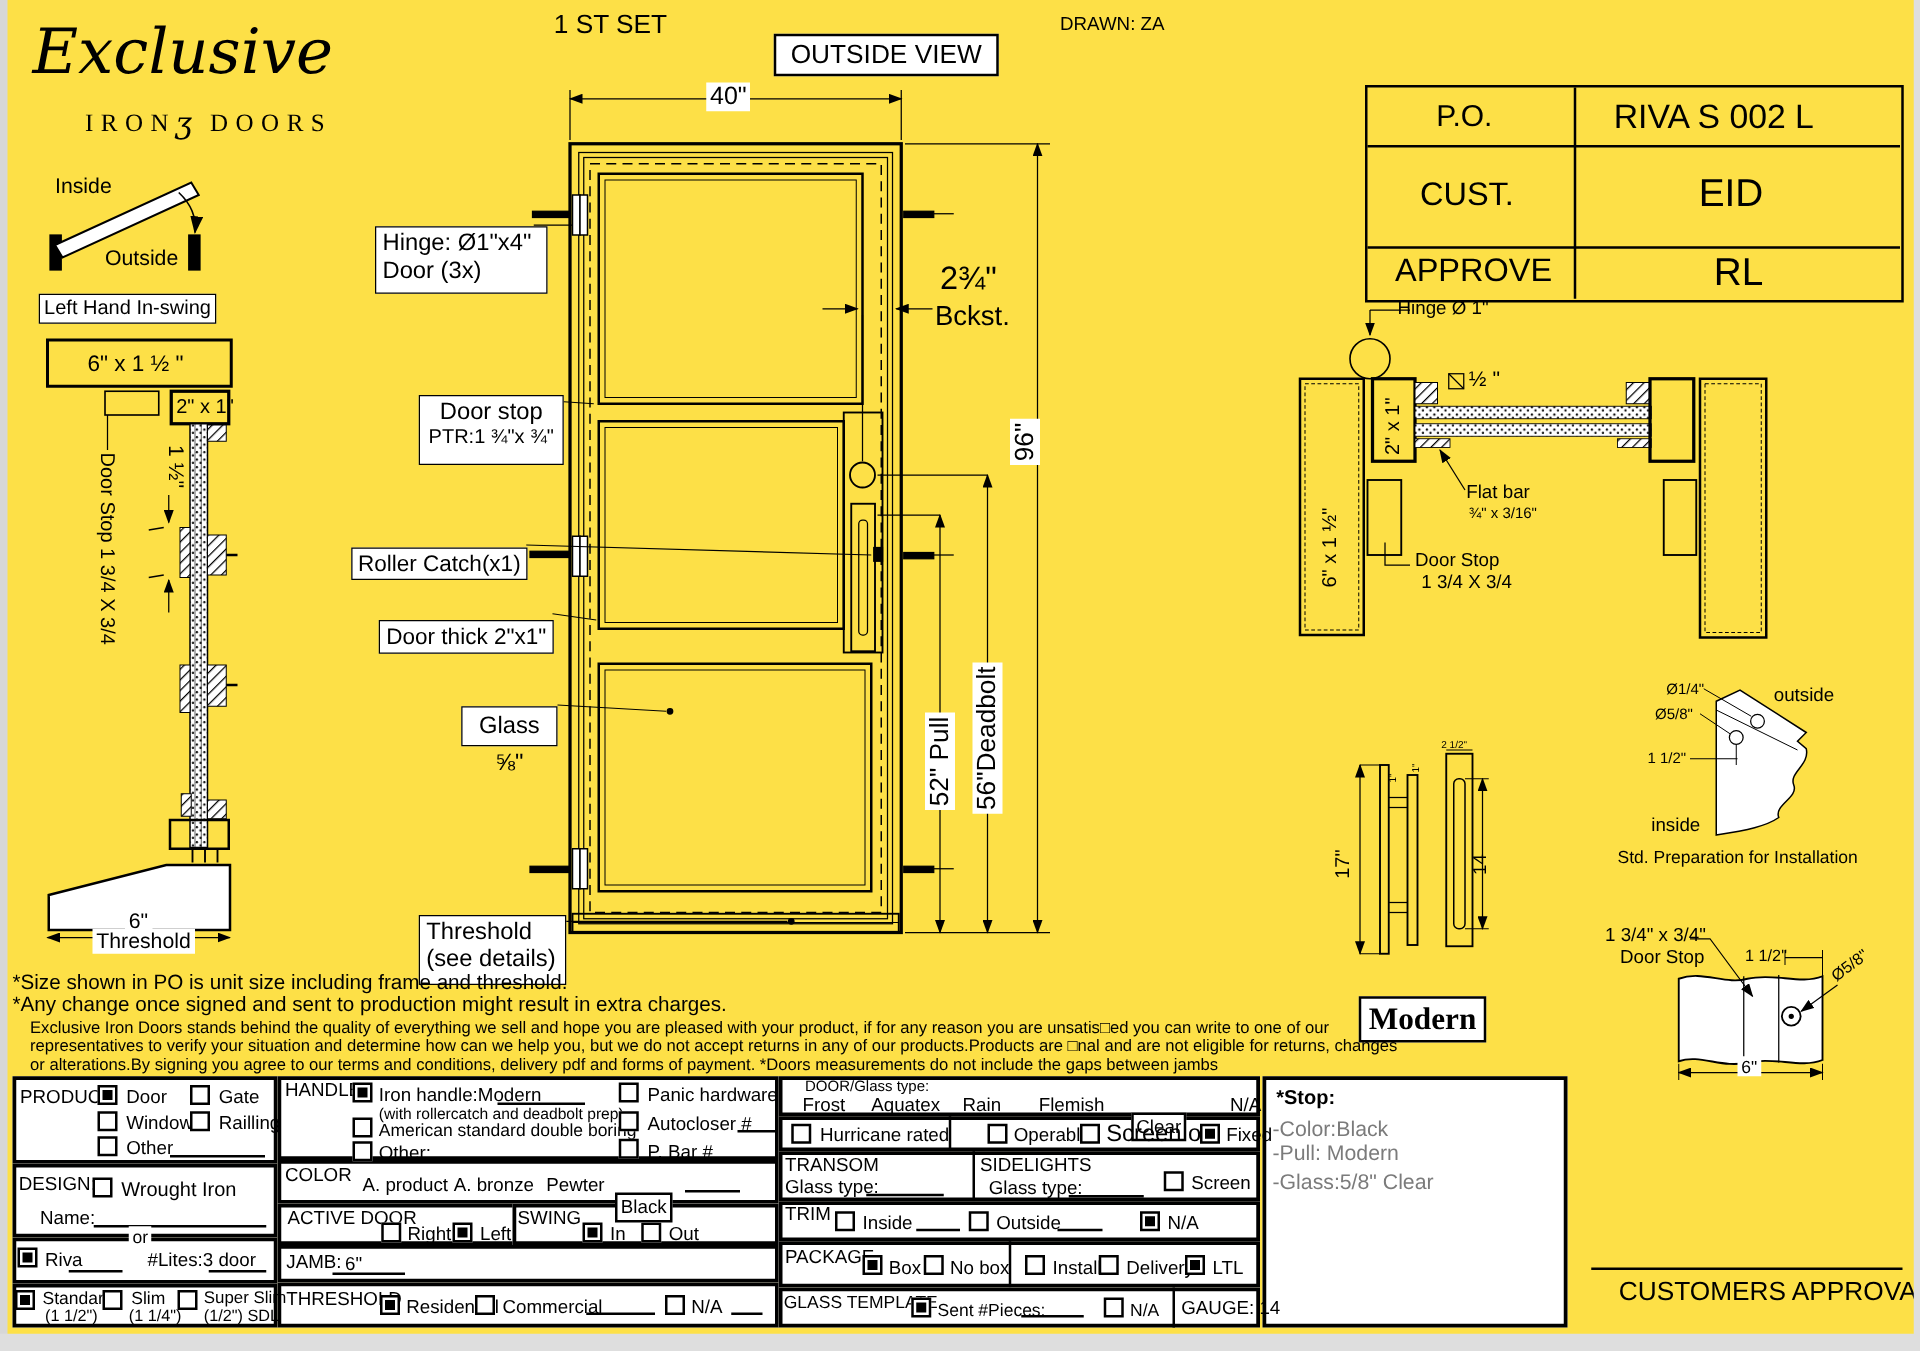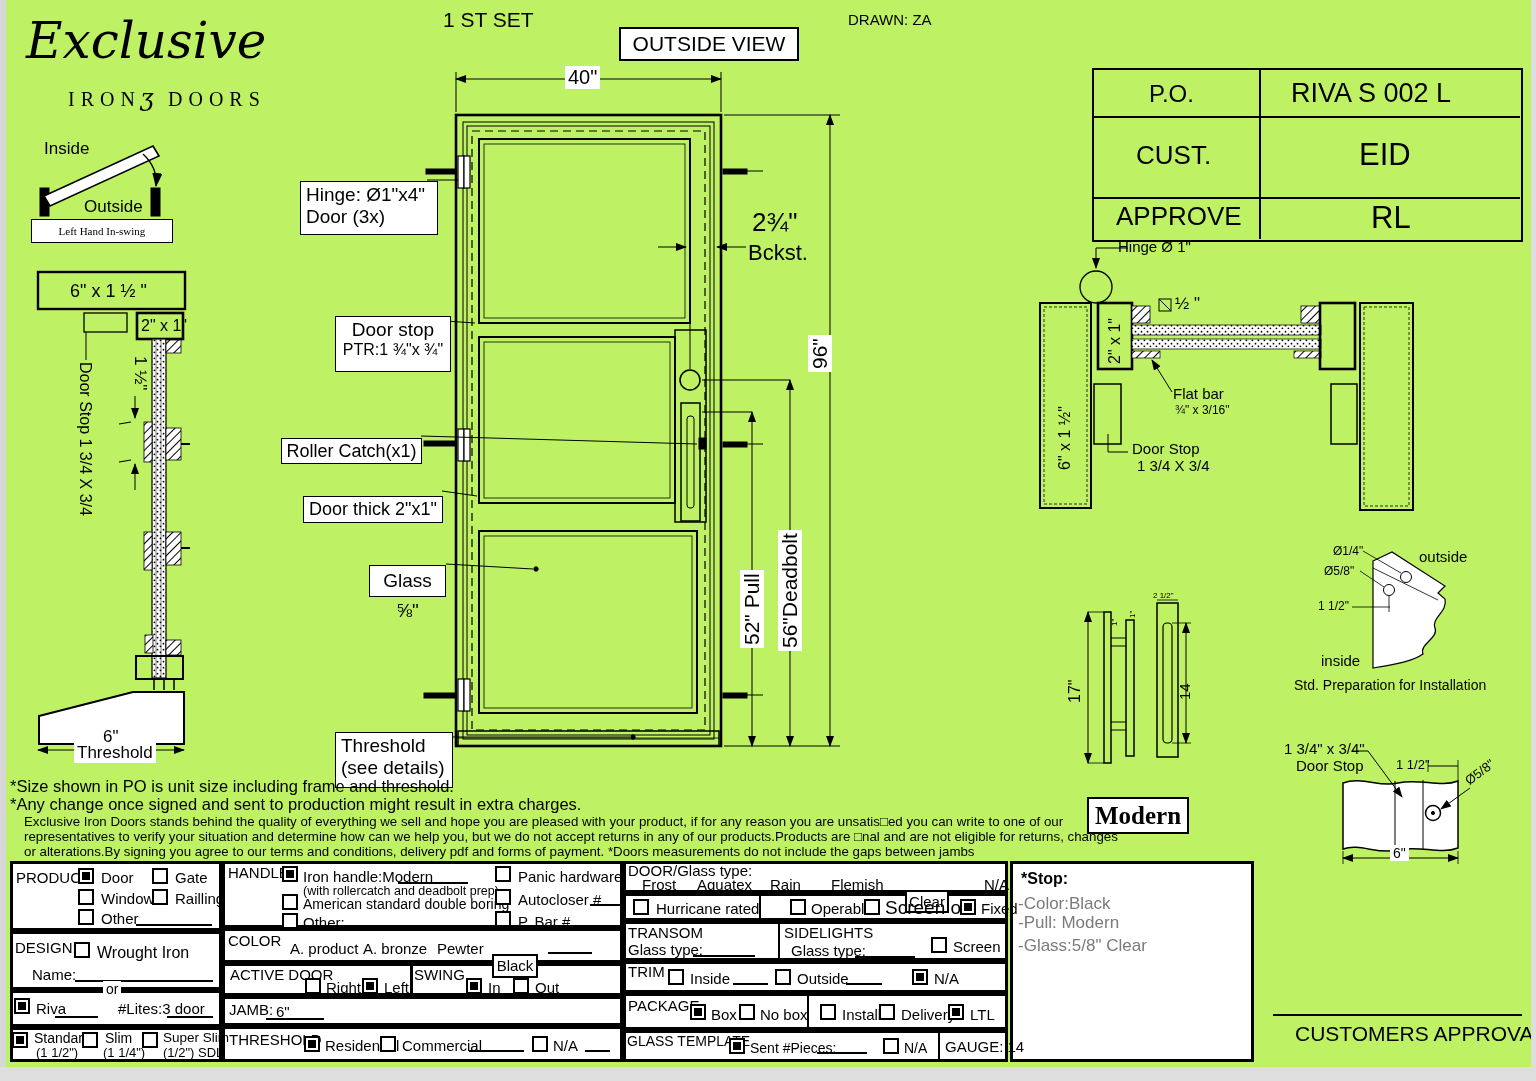--- a/index.html
+++ b/index.html
@@ -1,16 +1,16 @@
 <!DOCTYPE html>
 <html><head>
 <meta charset="utf-8">
 <style>
   html,body{margin:0;padding:0;background:#e9e9e9;}
-  #stage{position:relative;width:1536px;height:1081px;background:#bef264;overflow:hidden;
+  #stage{position:relative;width:1536px;height:1081px;background:#fde047;overflow:hidden;
          font-family:"Liberation Sans",sans-serif;color:#000;}
   .t{position:absolute;white-space:nowrap;font-family:"Liberation Sans",sans-serif;color:#000;}
   .rccw{transform:rotate(-90deg);transform-origin:0 0;}
   .rcw{transform:rotate(90deg);transform-origin:0 0;}
   .r38{transform:rotate(-37deg);transform-origin:0 0;}
   .lb{position:absolute;border:1.6px solid #000;background:#fff;text-align:center;margin-top:19px;}
   .sec{position:absolute;border:3px solid #000;box-sizing:border-box;background:#fff;}
   .thin{border-width:2px;}
   .cb{position:absolute;width:16px;height:16px;border:2.5px solid #000;box-sizing:border-box;background:#fff;}
   .cb.on::after{content:"";position:absolute;left:2px;top:2px;right:2px;bottom:2px;background:#000;}
@@ -228,21 +228,21 @@
     <div class="t" style="left:55px;top:10px;font-size:24px;">P.O.</div>
     <div class="t" style="left:197px;top:8px;font-size:27px;">RIVA S 002 L</div>
     <div class="t" style="left:42px;top:70px;font-size:26px;">CUST.</div>
     <div class="t" style="left:265px;top:67px;font-size:31px;">EID</div>
     <div class="t" style="left:22px;top:131px;font-size:26px;">APPROVE</div>
     <div class="t" style="left:277px;top:130px;font-size:31px;">RL</div>
   </div>
 
   <div class="t" style="left:44px;top:139px;font-size:17px;">Inside</div>
   <div class="t" style="left:84px;top:197px;font-size:17px;">Outside</div>
-  <div class="lb" style="left:31px;top:200px;width:140px;height:22px;font-size:11px;line-height:22px;font-family:Liberation Serif, serif;">
+  <div class="lb" style="left:31px;top:216px;width:140px;height:22px;font-size:16px;line-height:22px;">
     <span>Left Hand In-swing</span>
   </div>
 
   <div class="t" style="left:70px;top:281px;font-size:18px;">6" x 1 ½ "</div>
   <div class="t" style="left:141px;top:317px;font-size:16px;">2" x 1"</div>
   <div class="t rcw" style="left:94px;top:362px;font-size:16px;">Door Stop 1 3/4 X 3/4</div>
   <div class="t rcw" style="left:150px;top:356px;font-size:17px;">1 ½"</div>
   <div class="t bg" style="left:100px;top:727px;font-size:17px;">6"</div>
   <div class="t bg" style="left:74px;top:743px;font-size:17px;">Threshold</div>
 
@@ -419,21 +419,21 @@
   <div class="t" style="left:229px;top:1031px;font-size:15px;">THRESHOLD</div>
   <div class="cb on" style="left:304px;top:1036px;"></div>
   <div class="t" style="left:325px;top:1037px;font-size:15px;">Residential</div>
   <div class="cb" style="left:380px;top:1036px;"></div>
   <div class="t" style="left:402px;top:1037px;font-size:15px;">Commercial</div>
   <div class="ul" style="left:469px;top:1050px;width:55px;"></div>
   <div class="cb" style="left:532px;top:1036px;"></div>
   <div class="t" style="left:553px;top:1037px;font-size:15px;">N/A</div>
   <div class="ul" style="left:585px;top:1050px;width:25px;"></div>
 
-  <div class="t" style="left:628px;top:862px;font-size:15px;">DOOR/Glass type:</div>
+  <div class="t" style="left:644px;top:862px;font-size:12px;">DOOR/Glass type:</div>
   <div class="t" style="left:642px;top:876px;font-size:15px;">Frost</div>
   <div class="t" style="left:697px;top:876px;font-size:15px;">Aquatex</div>
   <div class="t" style="left:770px;top:876px;font-size:15px;">Rain</div>
   <div class="t" style="left:831px;top:876px;font-size:15px;">Flemish</div>
   <div class="lb thin" style="left:905px;top:871px;width:40px;height:19px;font-size:15px;line-height:19px;">
     <span>Clear</span>
   </div>
   <div class="t" style="left:984px;top:876px;font-size:15px;">N/A</div>
 
   <div class="cb" style="left:633px;top:899px;"></div>

